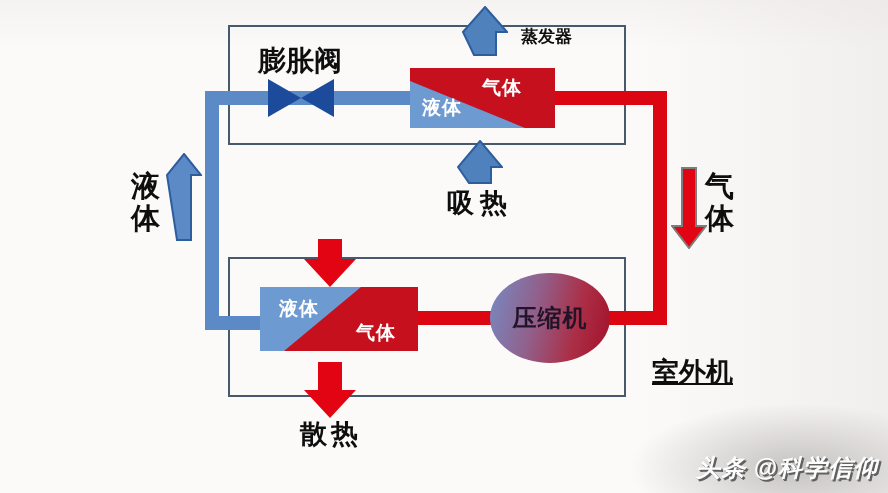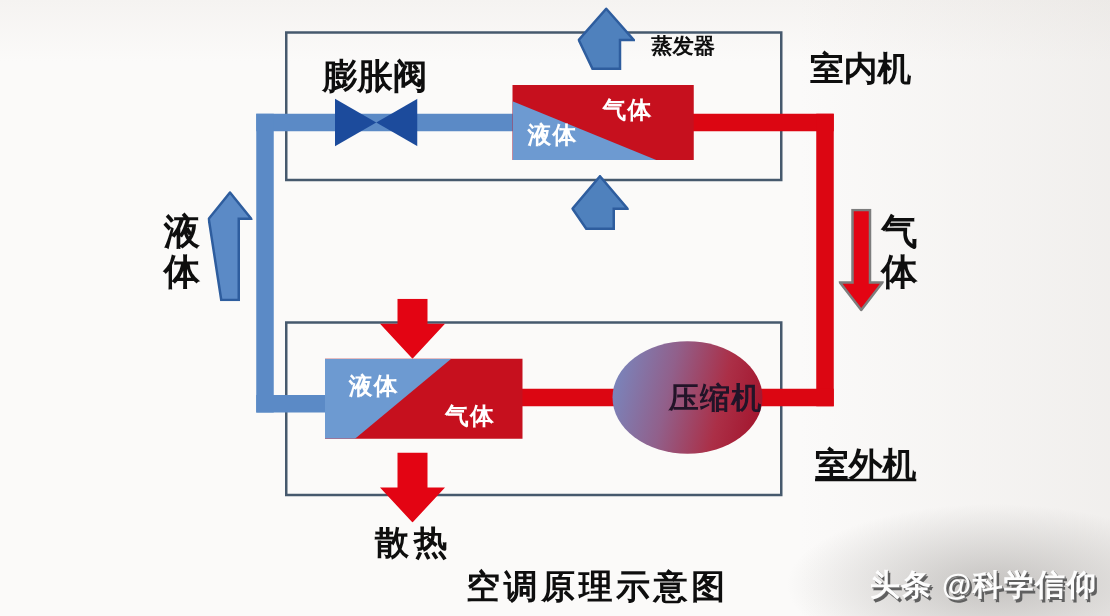--- a/index.html
+++ b/index.html
@@ -18,21 +18,21 @@
   .node{position:absolute;z-index:3;}
   .arrow{position:absolute;z-index:3;}
   .label{position:absolute;z-index:4;font-weight:bold;color:#0e0e0e;white-space:nowrap;}
   .vlabel{white-space:pre-line;text-align:center;line-height:1.1;}
   .hx-label{position:absolute;color:#ffffff;font-weight:bold;font-size:19px;z-index:2;letter-spacing:1px;text-align:center;}
   .exchanger{background:#c6101e;}
   .exchanger svg{position:absolute;left:0;top:0;}
   .compressor{
     border-radius:50%;
     background:linear-gradient(103deg,#7a84bb 6%,#91608b 38%,#ab2f47 70%,#a3142c 96%);
-    display:flex;align-items:center;justify-content:flex-end;
+    display:flex;align-items:center;justify-content:center;
   }
   .compressor .comp-text{font-weight:bold;font-size:24px;color:#221428;letter-spacing:1px;}
   .title{font-size:27px;letter-spacing:3px;text-align:center;}
   .watermark{
     position:absolute;z-index:5;font-family:"Liberation Sans","DejaVu Sans",sans-serif;
     font-weight:bold;font-size:24px;color:#fdfdfd;letter-spacing:1px;
     text-shadow:2px 2px 0 #606060, 1px 1px 0 #787878;
   }
 </style>
 </head>
@@ -90,24 +90,23 @@
   </svg>
   <svg class="arrow" style="left:304px;top:239px;" width="52" height="48" viewBox="0 0 52 48">
     <polygon points="0,20 14,20 14,0 38,0 38,20 52,20 26,48" fill="#e30413"></polygon>
   </svg>
   <svg class="arrow" style="left:304px;top:362px;" width="52" height="56" viewBox="0 0 52 56">
     <polygon points="0,28 14,28 14,0 38,0 38,28 52,28 26,56" fill="#e30413"></polygon>
   </svg>
 
   <div class="label" style="left:258px;top:42px;font-size:28px;">膨胀阀</div>
   <div class="label" style="left:521px;top:25px;font-size:17px;">蒸发器</div>
-  <div class="label" style="left:648px;top:37px;font-size:27px;">室内机</div>
+  <div class="label" style="left:447px;top:185px;font-size:27px;letter-spacing:6px;">吸热</div>
   <div class="label vlabel" style="left:131px;top:171px;font-size:29px;">液
 体</div>
   <div class="label vlabel" style="left:705px;top:171px;font-size:29px;">气
 体</div>
   <div class="label" style="left:652px;top:354px;font-size:27px;text-decoration:underline;">室外机</div>
   <div class="label" style="left:300px;top:416px;font-size:27px;letter-spacing:4px;">散热</div>
-  <div class="label title" style="left:348px;top:451px;width:260px;">空调原理示意图</div>
 
-  <div class="watermark" style="right:10px;top:452px;">头条 @科学信仰</div>
+  <div class="watermark" style="right:10px;top:452px;font-style:italic;">头条 @科学信仰</div>
 
 </div>
 
 </body></html>

